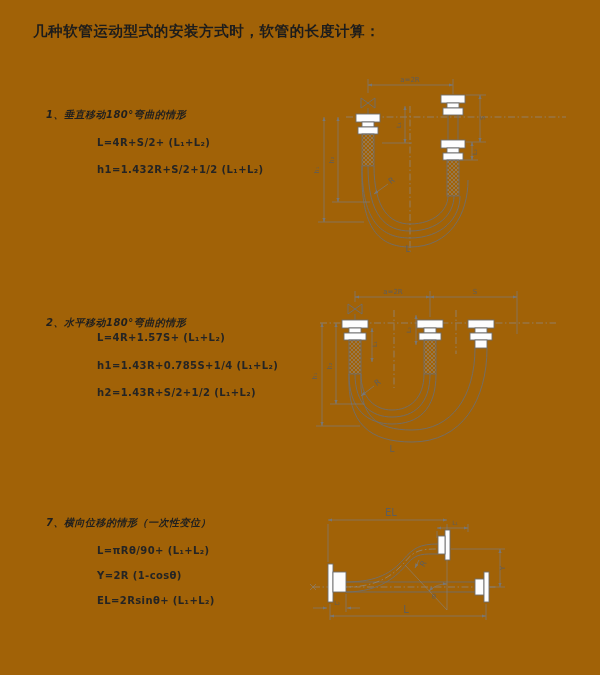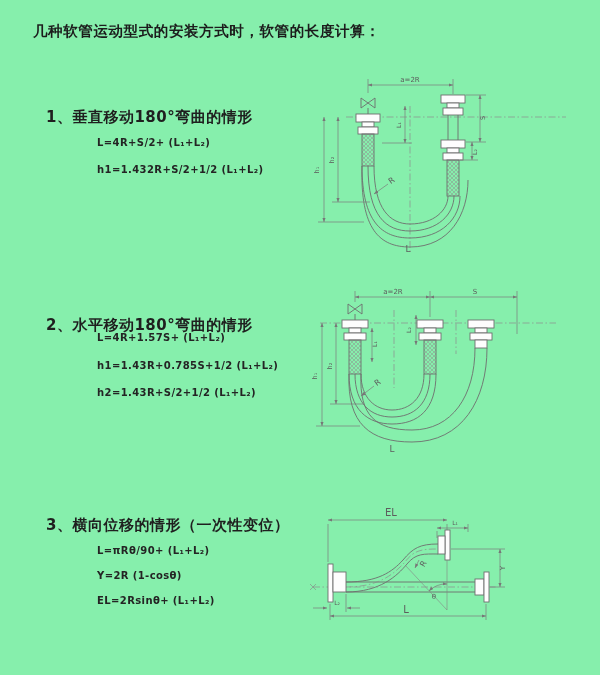--- a/index.html
+++ b/index.html
@@ -1,28 +1,28 @@
 <!DOCTYPE html>
 <html><head>
 <meta charset="utf-8">
 <style>
   html,body{margin:0;padding:0;}
   body{
     width:600px;height:675px;position:relative;background:#ffffff;
     font-family:"DejaVu Sans","Liberation Sans",sans-serif;
     -webkit-font-smoothing:antialiased;overflow:hidden;
   }
-  .page{position:absolute;inset:0;background:#86efac;}
+  .page{position:absolute;inset:0;background:#a16207;}
   .title{
     position:absolute;left:33px;top:22px;font-size:14.5px;font-weight:600;
     color:#1c1c1c;letter-spacing:0.6px;white-space:nowrap;
   }
   .sec-heading{
-    position:absolute;font-size:15px;font-weight:600;color:#1f1f1f;
-    letter-spacing:0.5px;white-space:nowrap;
+    position:absolute;font-size:10px;font-weight:600;color:#1f1f1f;
+    letter-spacing:0.5px;white-space:nowrap;font-style:italic;
   }
   .formula{
     position:absolute;font-size:10px;font-weight:700;color:#242424;
     letter-spacing:0.4px;white-space:nowrap;margin-left:33px;
   }
   svg.diagram{position:absolute;}
   svg.diagram text{
     fill:#5d5d5d;font-family:"DejaVu Sans","Liberation Sans",sans-serif;
   }
   .geo{stroke:#6e6e6e;stroke-width:0.9;fill:none;}
@@ -125,21 +125,21 @@
     <g>
       <line class="dim" x1="80" y1="118" x2="66" y2="128" marker-end="url(#ar1)"></line>
       <text font-size="8" transform="rotate(-35 84 115)" x="81" y="117">R</text>
     </g>
 
     <text x="100" y="186" font-size="9" text-anchor="middle">L</text>
   </svg>
 
   <div class="sec-heading" style="left:46px;top:316px;">2、水平移动180°弯曲的情形</div>
   <div class="formula" style="left:64px;top:332px;">L=4R+1.57S+ (L₁+L₂)</div>
-  <div class="formula" style="left:64px;top:360px;">h1=1.43R+0.785S+1/2 (L₁+L₂)</div>
+  <div class="formula" style="left:64px;top:360px;">h1=1.43R+0.785S+1/4 (L₁+L₂)</div>
   <div class="formula" style="left:64px;top:387px;">h2=1.43R+S/2+1/2 (L₁+L₂)</div>
 
   <svg class="diagram" style="left:308px;top:278px;" width="292" height="186" viewBox="0 0 292 186">
     <defs>
       <marker id="ar2" viewBox="0 0 10 10" refX="9" refY="5" markerWidth="7" markerHeight="7" orient="auto-start-reverse">
         <path d="M0,1.5 L9,5 L0,8.5 z" fill="#777"></path>
       </marker>
       <pattern id="net2" width="4" height="4" patternUnits="userSpaceOnUse">
         <path d="M0,0 l4,4 M4,0 l-4,4" stroke="#8f8f8f" stroke-width="0.5"></path>
       </pattern>
@@ -219,21 +219,21 @@
     </g>
 
     <g>
       <line class="dim" x1="66" y1="108" x2="53" y2="118" marker-end="url(#ar2)"></line>
       <text font-size="8" transform="rotate(-35 70 105)" x="67" y="107">R</text>
     </g>
 
     <text x="84" y="174" font-size="9" text-anchor="middle">L</text>
   </svg>
 
-  <div class="sec-heading" style="left:46px;top:516px;">3、横向位移的情形（一次性变位）</div>
+  <div class="sec-heading" style="left:46px;top:516px;">7、横向位移的情形（一次性变位）</div>
   <div class="formula" style="left:64px;top:545px;">L=πRθ/90+ (L₁+L₂)</div>
   <div class="formula" style="left:64px;top:570px;">Y=2R (1-cosθ)</div>
   <div class="formula" style="left:64px;top:595px;">EL=2Rsinθ+ (L₁+L₂)</div>
 
   <svg class="diagram" style="left:298px;top:498px;" width="302" height="146" viewBox="0 0 302 146">
     <defs>
       <marker id="ar3" viewBox="0 0 10 10" refX="9" refY="5" markerWidth="7" markerHeight="7" orient="auto-start-reverse">
         <path d="M0,1.5 L9,5 L0,8.5 z" fill="#777"></path>
       </marker>
     </defs>

